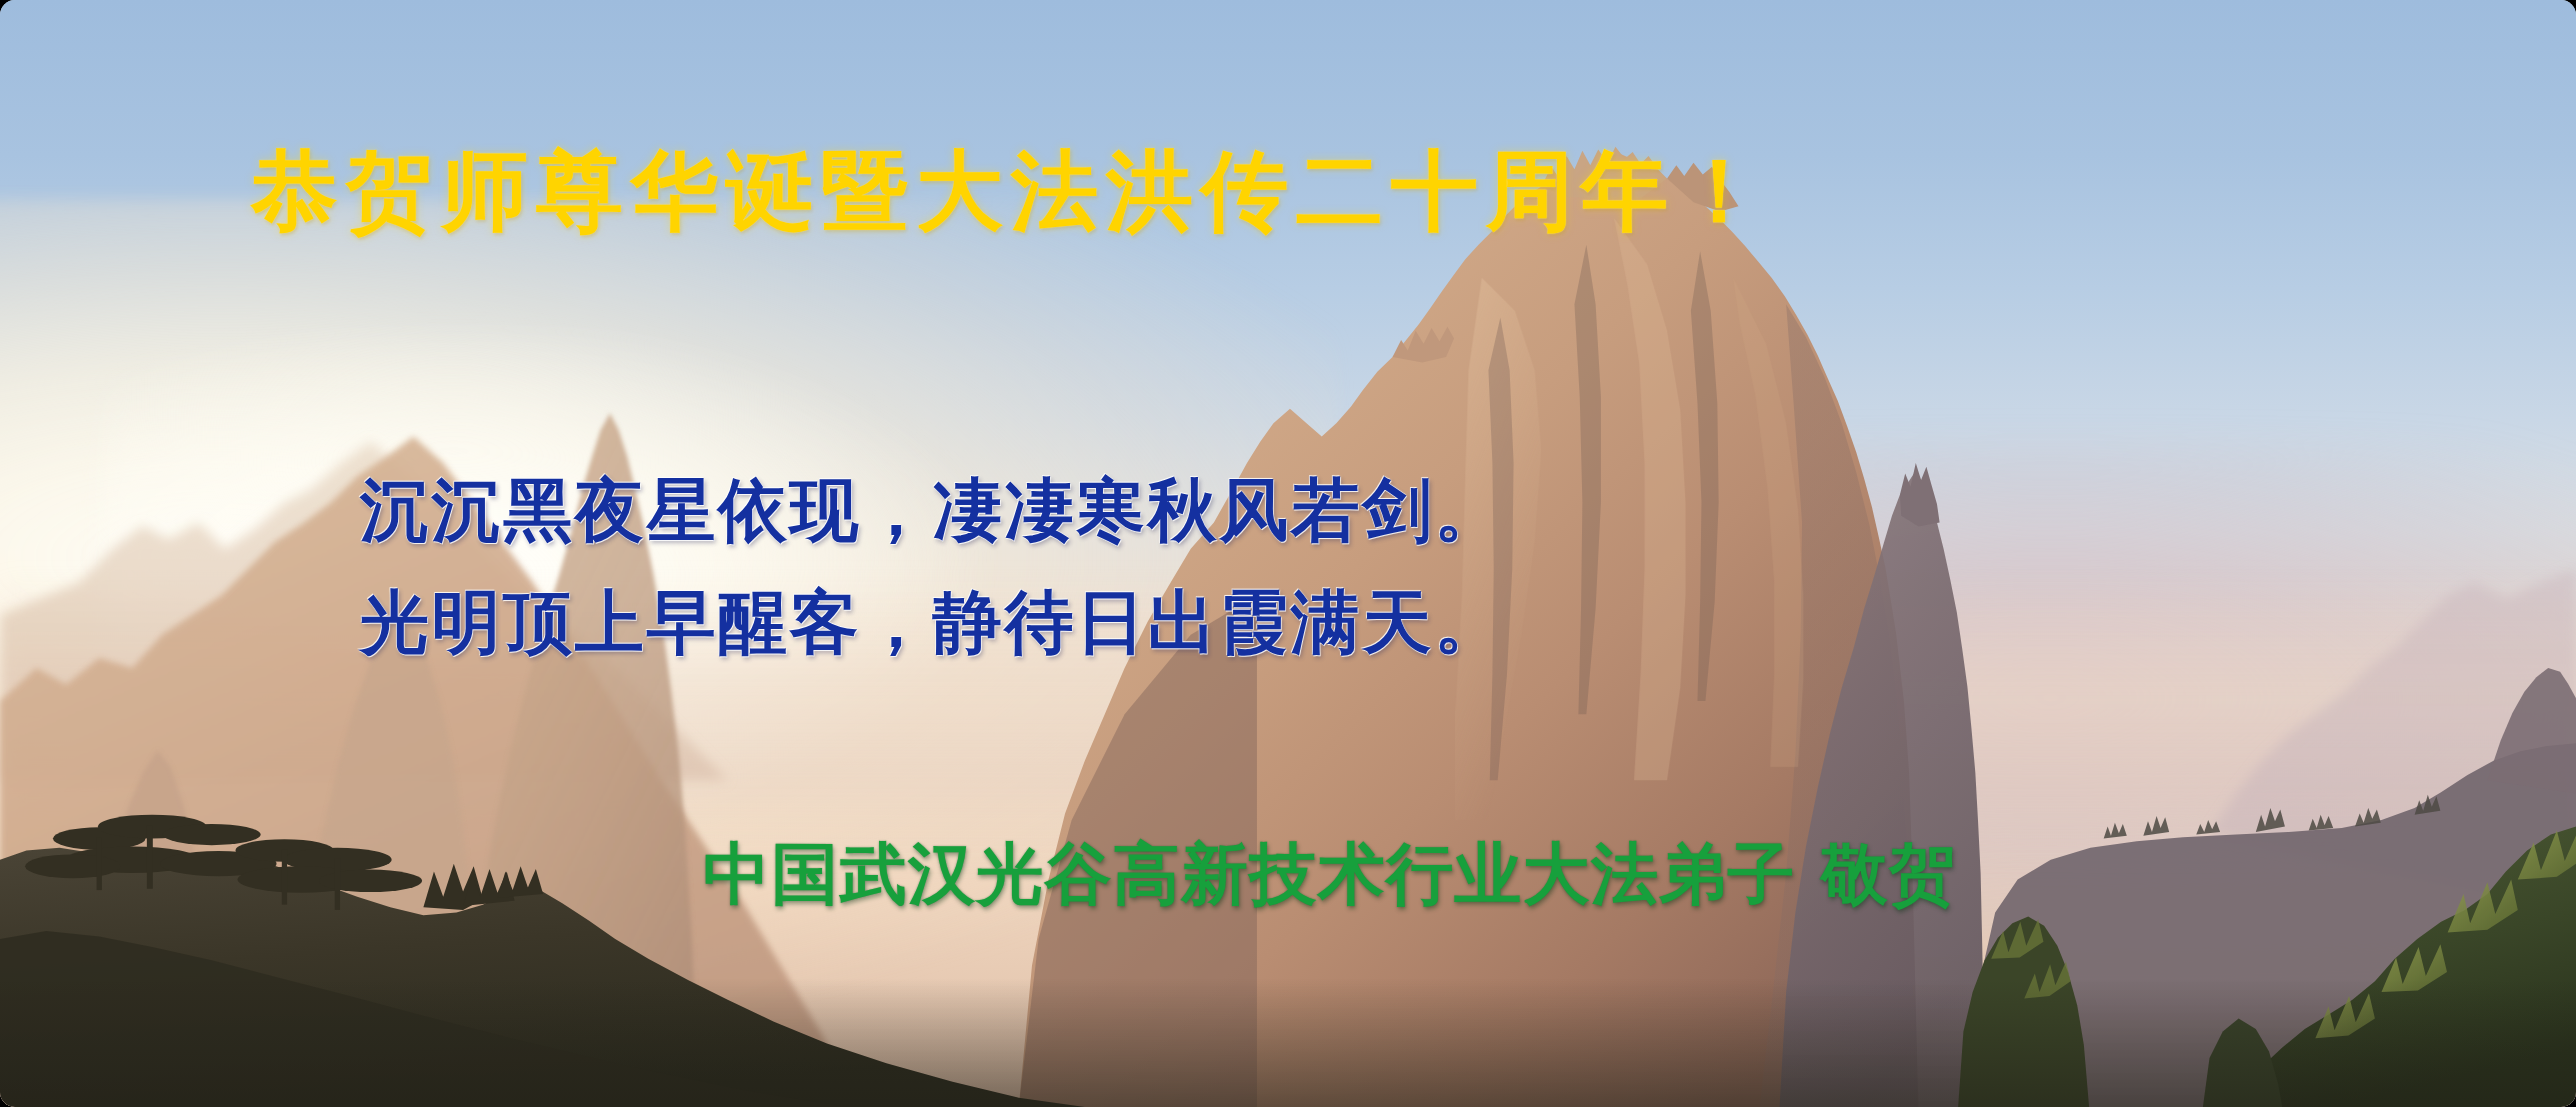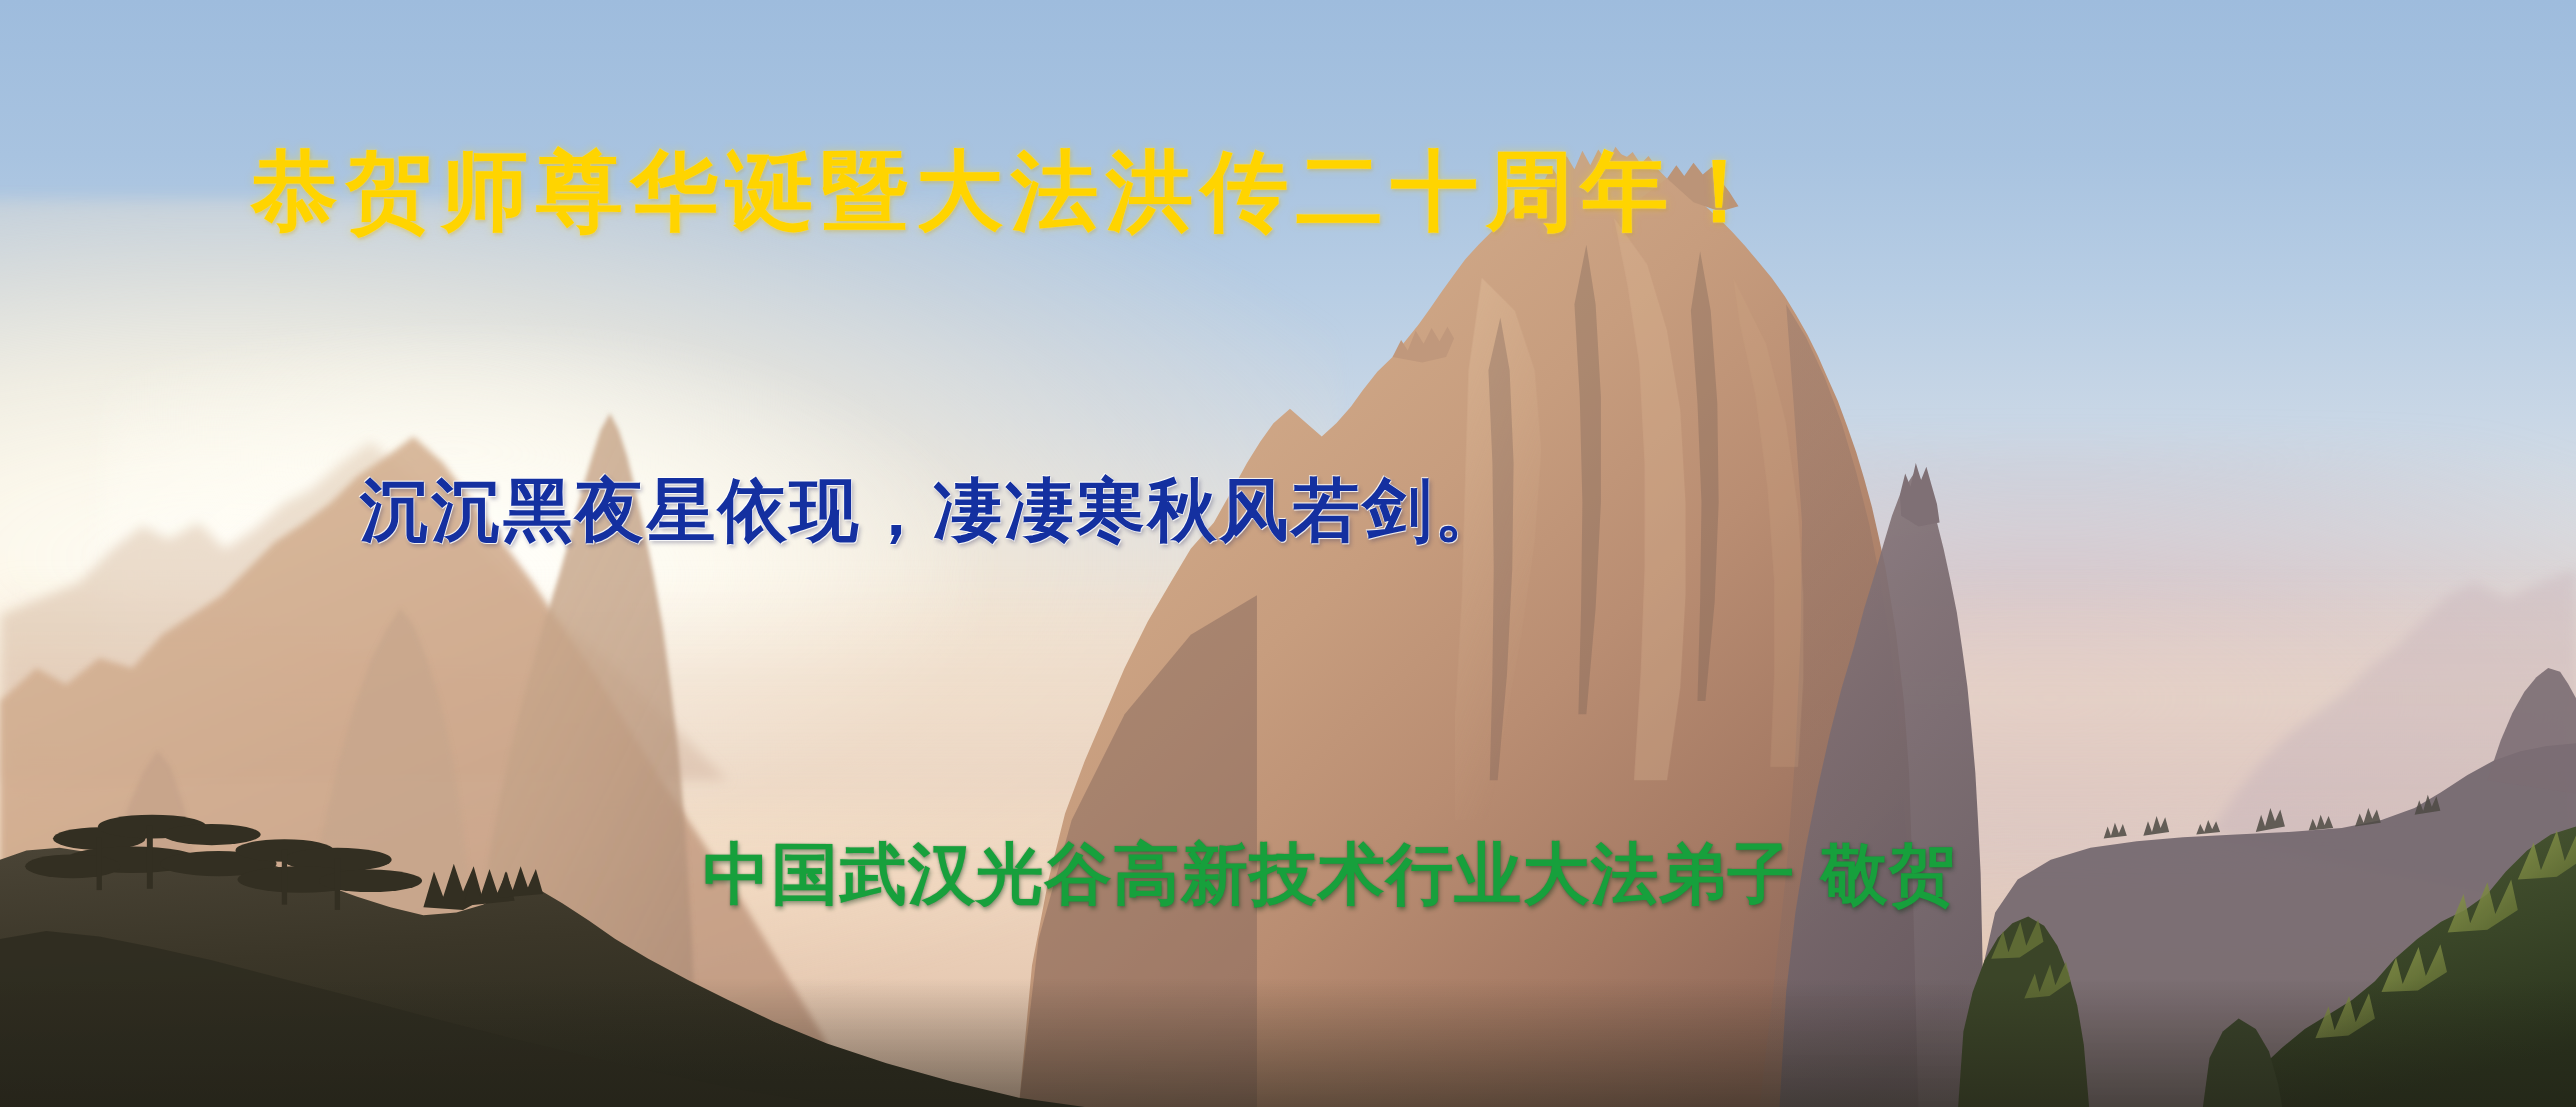--- a/index.html
+++ b/index.html
@@ -10,20 +10,21 @@
   body {
     font-family: "DejaVu Sans", sans-serif;
   }
 
   #greeting-card {
     position: relative;
     width: 2576px;
     height: 1107px;
     overflow: hidden;
     background: #c9d8ea;
+    border-radius: 15px;
   }
 
   
   .sky {
     position: absolute;
     inset: 0;
     background:
       linear-gradient(to bottom,
         #9ebcdd 0%,
         #a8c3e0 14%,
@@ -457,20 +458,21 @@
       <rect x="0" y="1480" width="3894" height="194" fill="url(#gBot)"></rect>
     </svg>
   </div>
 
   <div class="text-layer">
 
     <div class="headline">恭贺师尊华诞暨大法洪传二十周年！</div>
 
     <div class="poem">
       <span class="poem-line">沉沉黑夜星依现，凄凄寒秋风若剑。</span>
+      <span class="poem-line">光明顶上早醒客，静待日出霞满天。</span>
     </div>
 
     <div class="signature">中国武汉光谷高新技术行业大法弟子  敬贺</div>
 
   </div>
 
 </div>
 
 
 </body></html>

